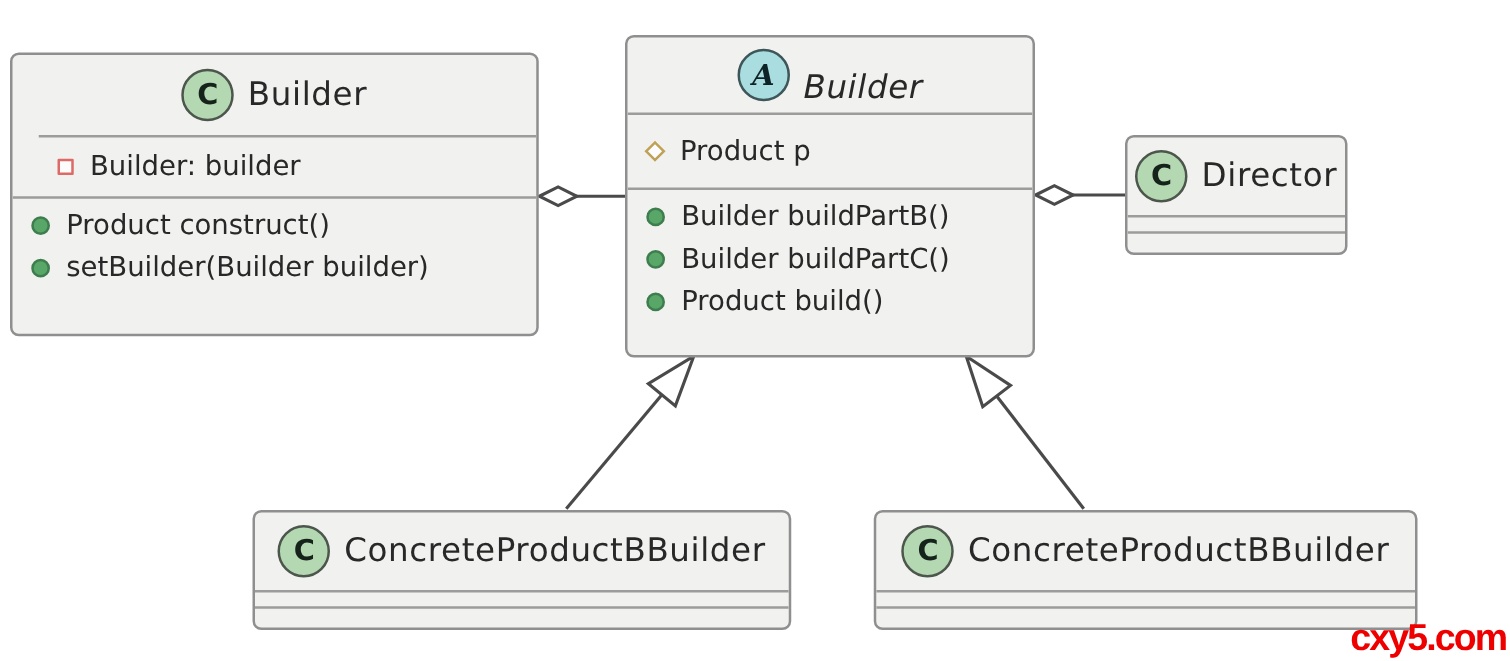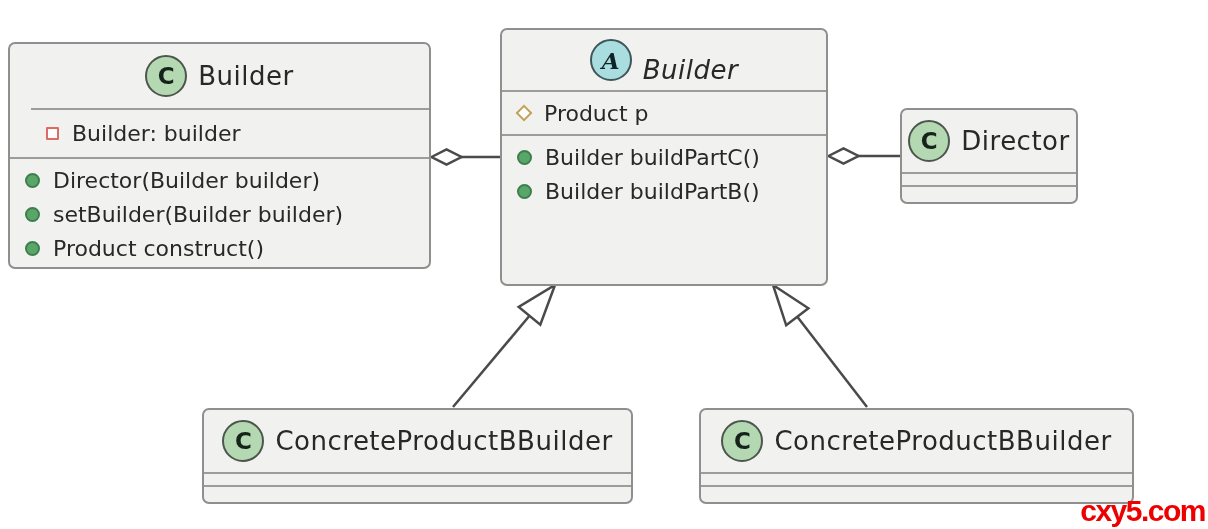--- a/index.html
+++ b/index.html
@@ -36,21 +36,21 @@
   .ic{flex:0 0 auto;box-sizing:border-box;}
   .ic.dot{width:15px;height:15px;border-radius:50%;background:var(--method-dot,#58a668);border:2px solid #3e7d4e;}
   .ic.sq{width:13px;height:13px;border:2px solid var(--field-square,#dd6a66);background:#fcfcfc;border-radius:1px;}
   .ic.dia{width:12px;height:12px;border:2px solid var(--field-diamond,#bfa257);background:#fcfcfc;transform:rotate(45deg);margin:0 1px;}
   
   #box-director{left:8px;top:42px;width:423px;height:227px;}
   #box-director .title{height:64px;}
   #box-director .fields{height:49px;margin-left:21px;}
   #box-builder{left:500px;top:28px;width:328px;height:258px;}
   #box-builder .title{height:60px;}
-  #box-builder .fields{height:44px;}
+  #box-builder .fields{height:60px;}
   #box-product{left:900px;top:108px;width:178px;height:96px;}
   #box-product .title{height:62px;}
   #box-product .fields{height:13px;}
   #box-product .methods{height:17px;padding:0;}
   #box-concreteA{left:202px;top:408px;width:431px;height:96px;}
   #box-concreteB{left:699px;top:408px;width:435px;height:96px;}
   #box-concreteA .title,#box-concreteB .title{height:62px;}
   #box-concreteA .fields,#box-concreteB .fields{height:13px;}
   #box-concreteA .methods,#box-concreteB .methods{height:17px;padding:0;}
   
@@ -87,52 +87,52 @@
     </div>
     <div class="sec fields">
       <div class="member">
         <span class="ic sq"></span>
         <span class="mtext">Builder: builder</span>
       </div>
     </div>
     <div class="sec methods">
       <div class="member">
         <span class="ic dot"></span>
-        <span class="mtext">Director(Builder builder)</span>
+        <span class="mtext">Product construct()</span>
       </div>
       <div class="member">
         <span class="ic dot"></span>
         <span class="mtext">setBuilder(Builder builder)</span>
-      </div>
-      <div class="member">
-        <span class="ic dot"></span>
-        <span class="mtext">Product construct()</span>
       </div>
     </div>
   </div>
 
   <div class="uml-class abstract" id="box-builder">
     <div class="sec title">
       <span class="badge cyan">A</span>
       <span class="cname">Builder</span>
     </div>
     <div class="sec fields">
       <div class="member">
         <span class="ic dia"></span>
         <span class="mtext">Product p</span>
       </div>
     </div>
     <div class="sec methods">
       <div class="member">
         <span class="ic dot"></span>
+        <span class="mtext">Builder buildPartB()</span>
+      </div>
+      <div class="member">
+        <span class="ic dot"></span>
         <span class="mtext">Builder buildPartC()</span>
       </div>
       <div class="member">
         <span class="ic dot"></span>
-        <span class="mtext">Builder buildPartB()</span>
+        <span class="mtext">Product build()</span>
       </div>
     </div>
   </div>
 
   <div class="uml-class" id="box-product">
     <div class="sec title">
       <span class="badge green">C</span>
       <span class="cname">Director</span>
     </div>
     <div class="sec fields"></div>

